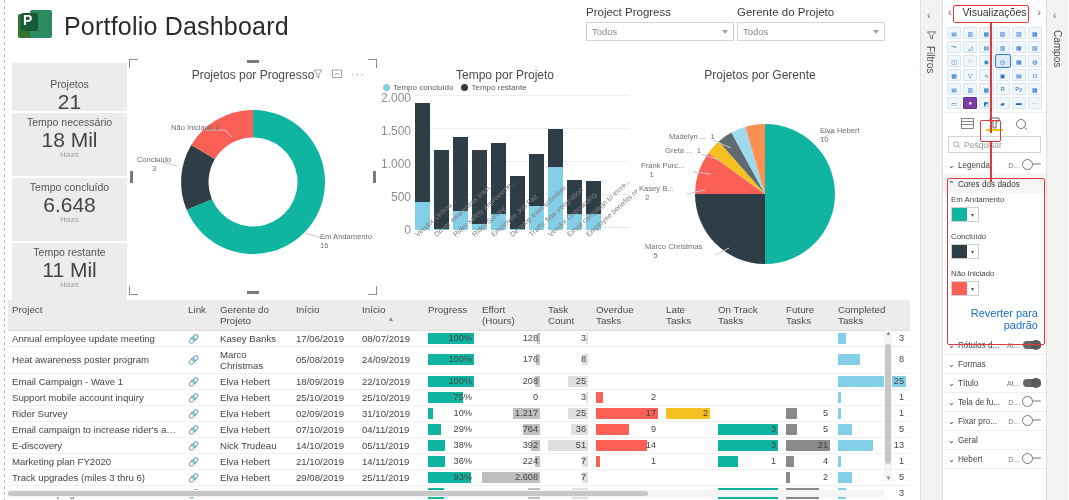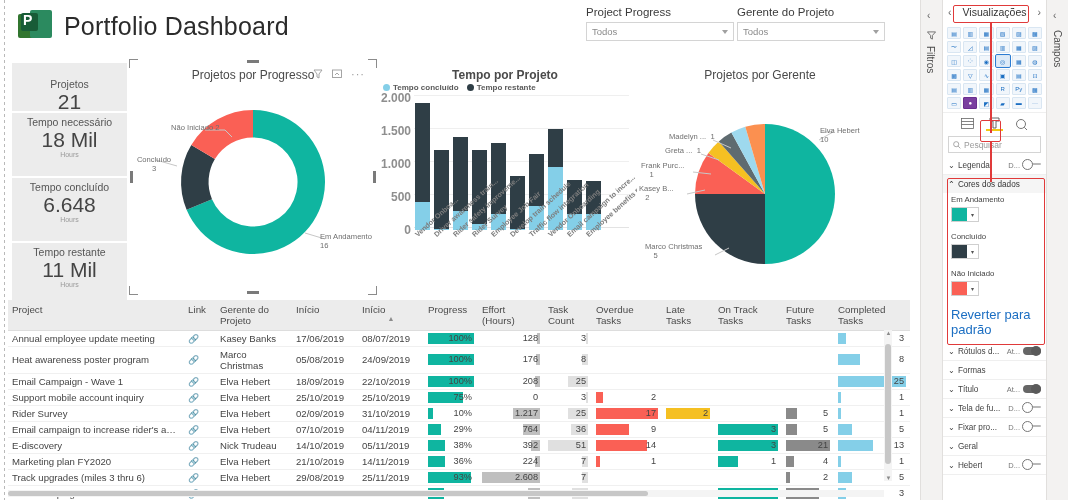--- a/index.html
+++ b/index.html
@@ -53,21 +53,21 @@
   .corner { position:absolute; width:9px; height:9px; border:1.5px solid #8b8b8b; }
 
   .vis-actions { position:absolute; right:8px; top:6px; display:flex; gap:9px; align-items:center; color:#9b9b9b; }
   .vis-actions svg { display:block; }
 
   
   #donut-vis { left:133px; top:63px; width:240px; height:228px; }
   .donut-wrap { position:relative; width:240px; height:200px; }
 
   
-  #bar-vis { left:377px; top:63px; width:256px; height:228px;font-weight:bold; }
+  #bar-vis { left:377px; top:63px; width:256px; height:228px; }
   .legend { display:flex; gap:8px; font-size:8px; color:#5a5a5a; padding-left:6px; margin-top:1px;}
   .legend i { width:7px;height:7px;border-radius:50%;display:inline-block;margin-right:3px;vertical-align:-1px;}
   .plot { position:relative; margin-left:4px; }
   .ytick { position:absolute; left:0; font-size:12px; color:#8e8e8e; width:30px; text-align:right;}
   .gridline { position:absolute; left:33px; right:4px; height:1px; background:#efefef;}
   .bars { position:absolute; left:34px; bottom:0; display:flex; align-items:flex-end; gap:4px;}
   .bar { width:15px; position:relative; display:flex; flex-direction:column; justify-content:flex-end;}
   .seg-rest { background:#2f3e46; }
   .seg-done { background:#84cfe8; }
   .xlabels { position:absolute; left:34px; top:0; }
@@ -130,21 +130,21 @@
   .toggle.on { background:#666; }
   .toggle.on::after { content:""; position:absolute; right:0; top:-1px; width:10px;height:10px;border-radius:50%;background:#5a5a5a;}
   .toggle.off { background:#b9b9b9; height:2px; top:-1px;}
   .toggle.off::after { content:""; position:absolute; left:-1px; top:-4px; width:9px;height:9px;border-radius:50%;background:#fff;border:1.5px solid #777;}
   .section-hd { padding:4px 5px; font-size:8.2px; color:#333; display:flex; gap:3px; align-items:center;}
   .color-item { padding:2px 8px 5px; }
   .color-item .cl { font-size:7.8px; color:#444; margin-bottom:3px;}
   .swatchbtn { display:inline-flex; align-items:center; border:1px solid #cfcfcf; height:15px; }
   .swatchbtn .sw { width:15px; height:13px; margin:0; }
   .swatchbtn .cv { width:11px; text-align:center; font-size:6px; color:#555; }
-  .revert { font-size:13px; color:#1b6ec2; padding:3px 8px 5px; }
+  .revert { text-align:right; font-size:11px; color:#1b6ec2; padding:3px 8px 5px; }
   .redbox { position:absolute; border:1.6px solid #e03a3a; pointer-events:none; }
   .redline { position:absolute; width:1.6px; background:#e03a3a; }
 
   .fieldsPane { width:22px; background:#f3f2f1; border-left:1px solid #e1dfdd; position:relative; }
   .fieldsPane .vtext { position:absolute; left:5px; top:30px; font-size:10px; color:#4a4a4a; writing-mode:vertical-rl;}
 </style>
 </head>
 <body>
 
 <div class="app">

